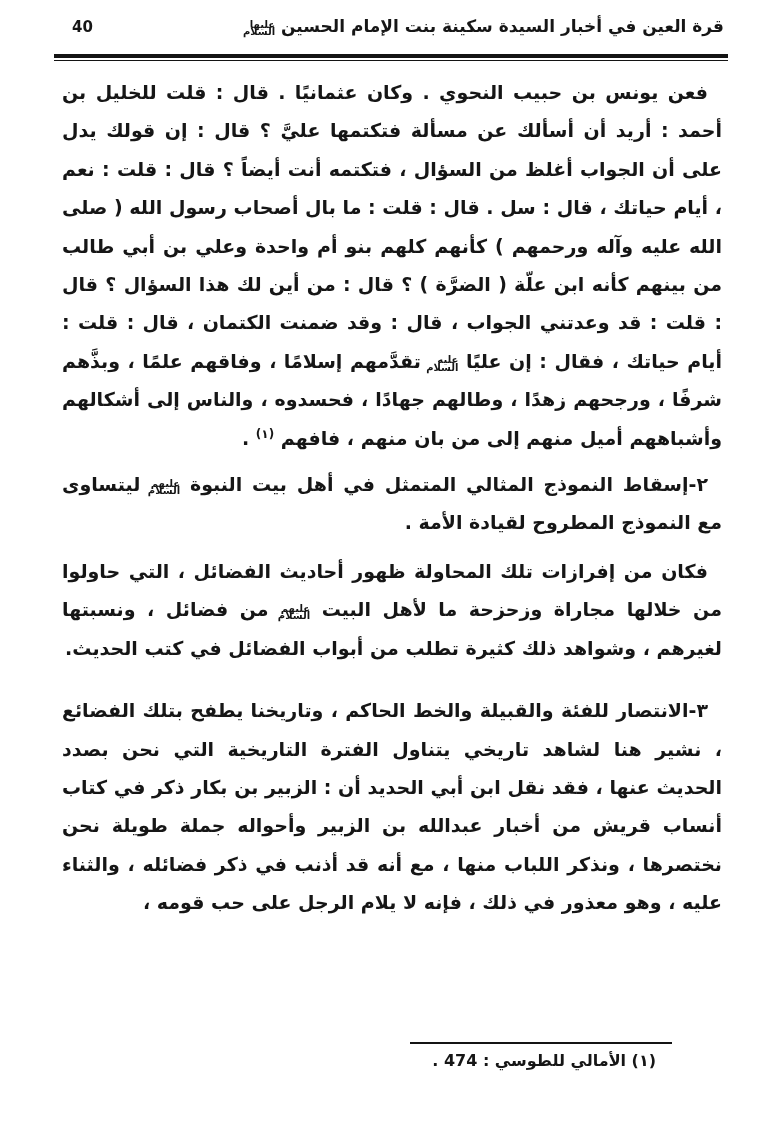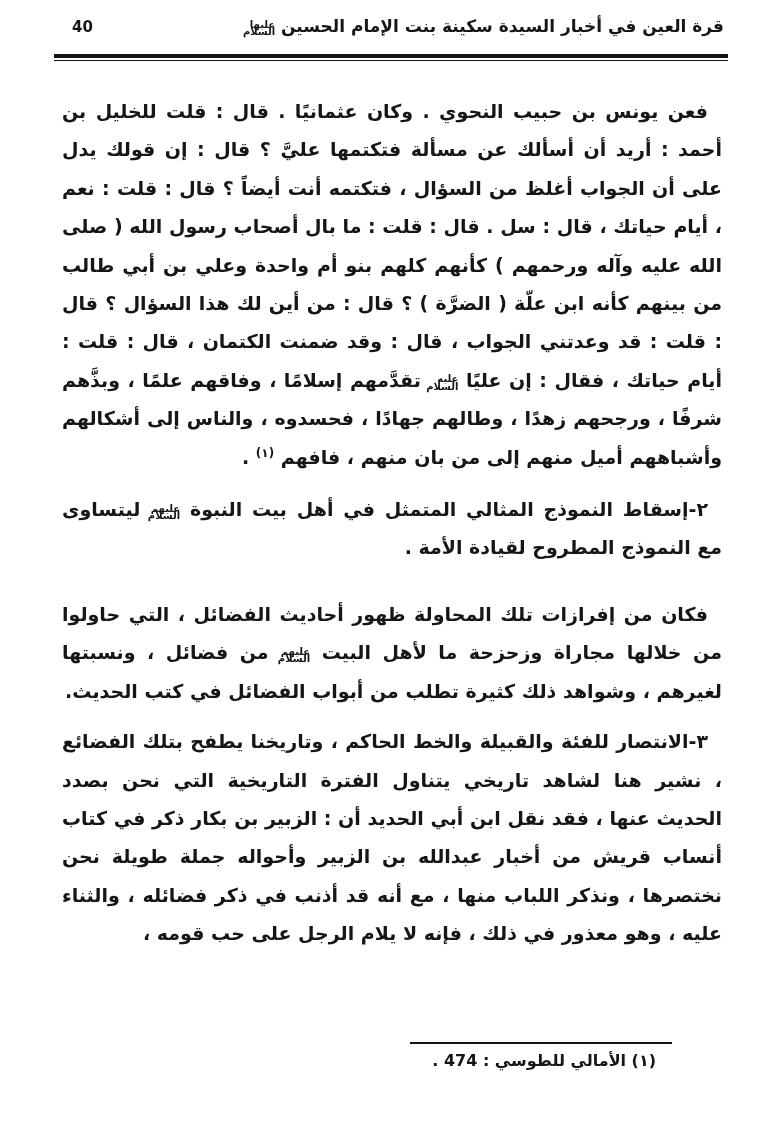--- a/index.html
+++ b/index.html
@@ -32,31 +32,31 @@
   }
   .header-rule{
     position:absolute;
     top:54px;right:54px;left:54px;
     height:2px;
     border-top:4px solid #141414;
     border-bottom:1px solid #141414;
   }
   .body-text{
     position:absolute;
-    top:92px;right:60px;left:62px;
+    top:73px;right:60px;left:62px;
     font-size:19px;
     font-weight:bold;
     line-height:38.4px;
     text-align:justify;
     direction:rtl;
   }
   p.para{margin:0;text-indent:14px;}
-  p.para-1{margin-top:14px;}
-  p.para-2{margin-top:28px;}
-  p.para-3{margin-top:12px;}
+  p.para-1{margin-top:8px;}
+  p.para-2{margin-top:10px;}
+  p.para-3{margin-top:24px;}
   .honorific{
     display:inline-block;
     width:30px;
     font-size:10px;
     line-height:7.5px;
     text-align:right;
     vertical-align:-3px;
     font-weight:bold;
     text-indent:0;
     white-space:normal;

